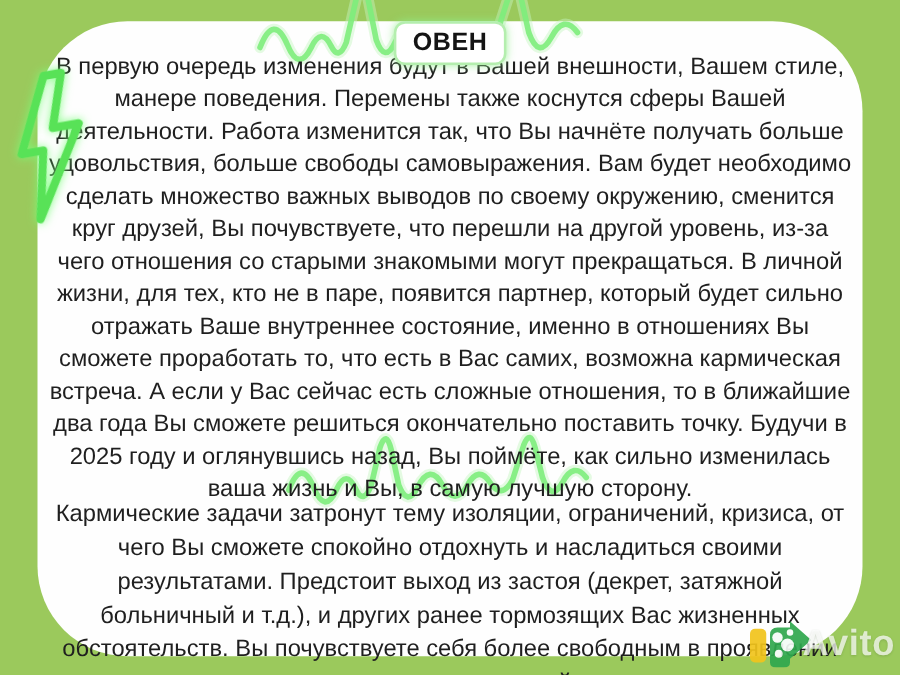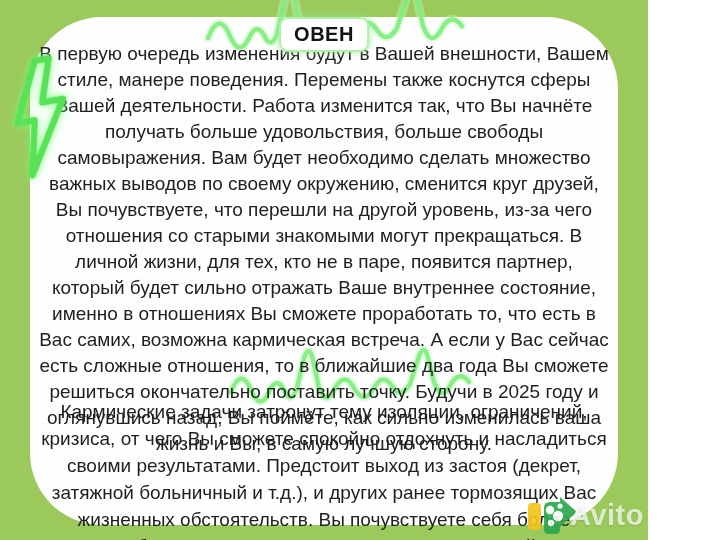--- a/index.html
+++ b/index.html
@@ -1,18 +1,18 @@
 <!DOCTYPE html>
 <html><head>
 <meta charset="utf-8">
 <style>
   html,body{margin:0;padding:0;}
   .screen{
     position:relative;
-    width:648px;height:540px;
+    width:720px;height:540px;
     overflow:hidden;
     font-family:"Liberation Sans", sans-serif;
     background:#9bc95c;
   }
   .card{
     position:absolute;
     left:30px;right:30px;top:17px;bottom:15px;
     background:#fefefe;
     border-radius:72px;
     z-index:1;

